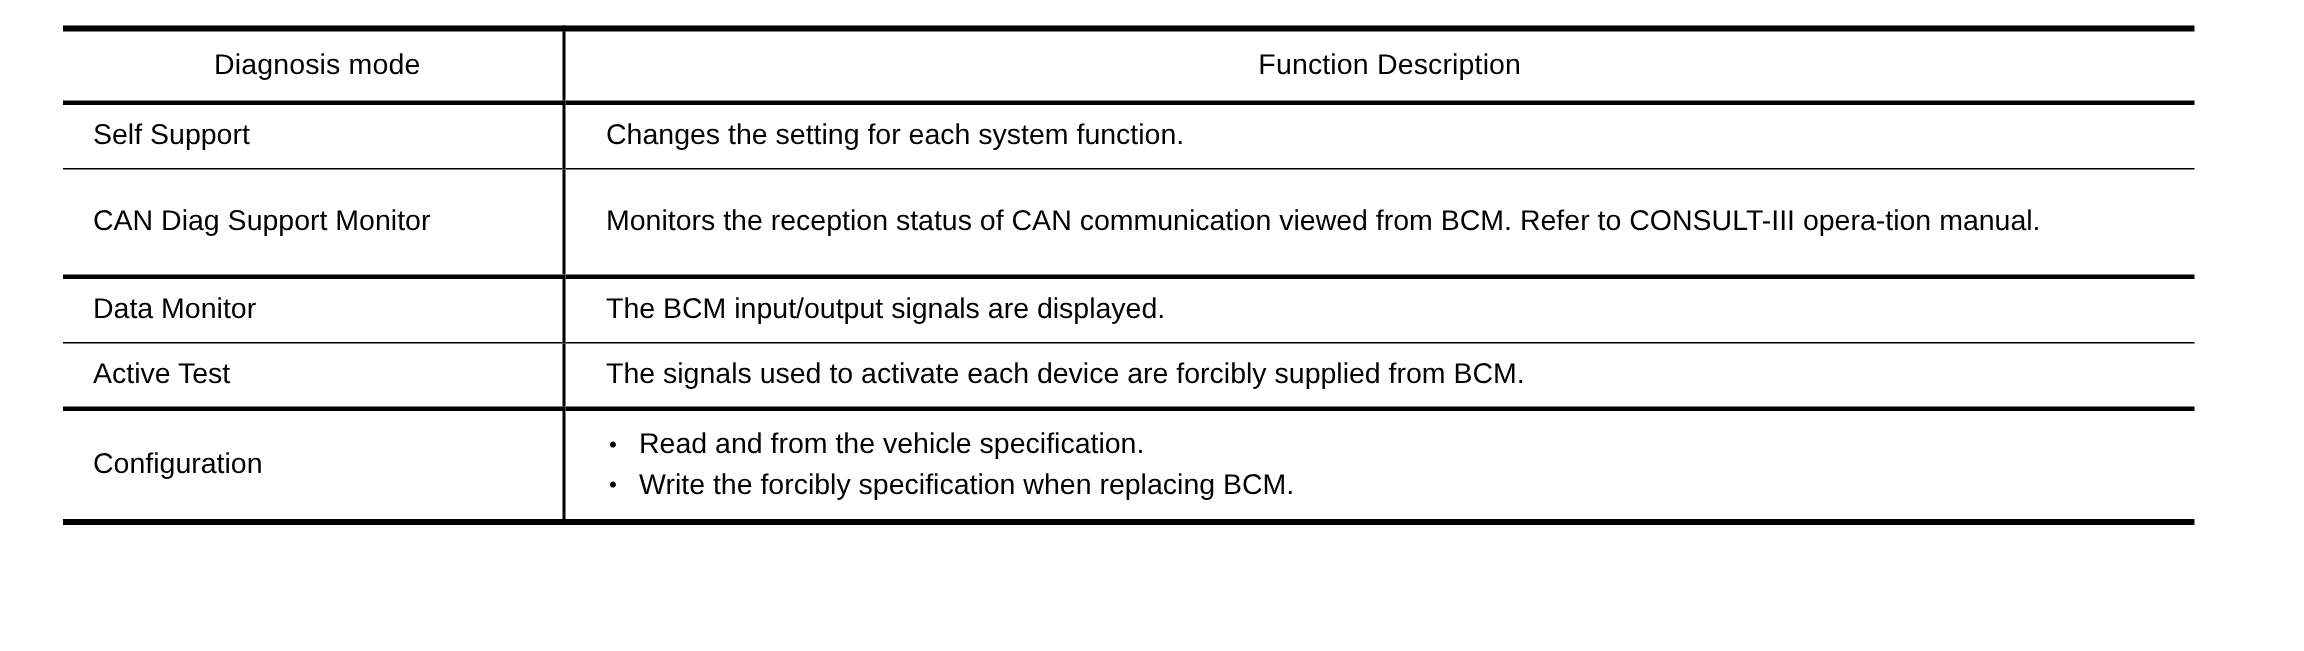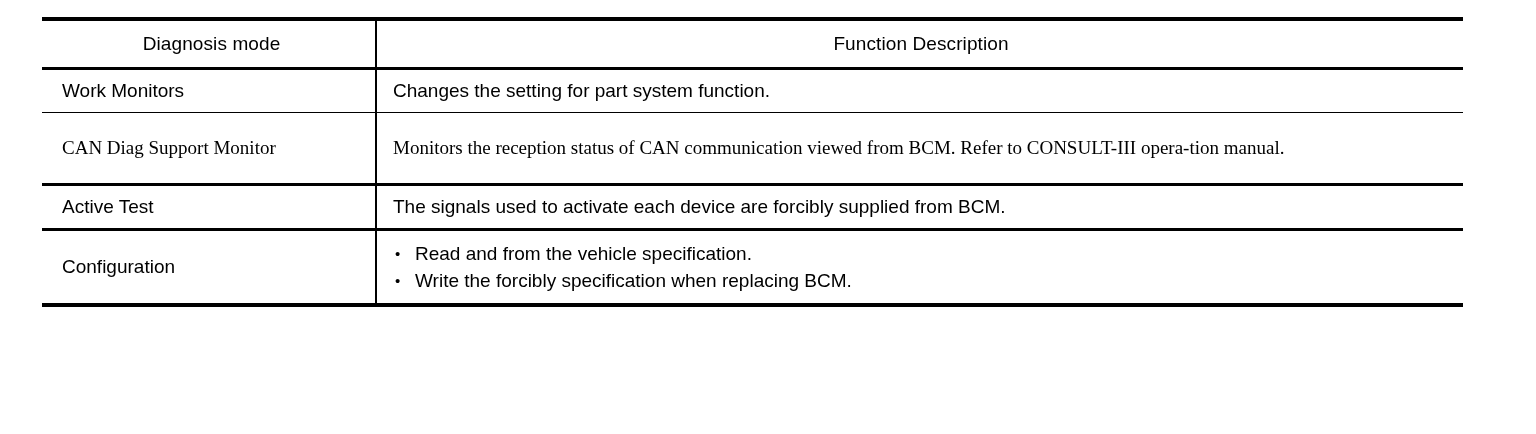--- a/index.html
+++ b/index.html
@@ -59,21 +59,21 @@
   
   .cell-mode {
     border-right: 2px solid #000;
   }
 
   
   .cell-mode .cell-inner {
     padding: 0 14px 0 20px;
   }
   .cell-desc .cell-inner {
-    padding: 0 14px 0 16px;
+    padding: 0 14px 0 27px;
   }
 
   
   tr.header-row > th {
     height: 46px;
     border-bottom: 3px solid #000;
     font-weight: normal;
   }
   tr.header-row .cell-inner {
     text-align: center;
@@ -88,21 +88,21 @@
     line-height: 24px;
   }
 
   
   tr.sep-thin  > td { border-bottom: 1px solid #000; }
   tr.sep-thick > td { border-bottom: 3px solid #000; }
   tr.sep-none  > td { border-bottom: 0; }
 
   
   tr.h-1line  > td { height: 42px; }
-  tr.h-2line  > td { height: 70px; font-family: Liberation Serif, serif; }
+  tr.h-2line  > td { height: 70px; }
   tr.h-bullet > td { height: 72px; }
 
   .mode-text {
     font-size: 19px;
     line-height: 23px;
     white-space: nowrap;
   }
 
   .desc-text {
     font-size: 19px;
@@ -157,44 +157,56 @@
             </div>
           </th>
         </tr>
       </thead>
 
       <tbody>
 
         <tr class="body-row h-1line sep-thin">
           <td class="cell-mode">
             <div class="cell-inner">
-              <span class="mode-text">Work Monitors</span>
-            </div>
-          </td>
-          <td class="cell-desc">
-            <div class="cell-inner">
-              <span class="desc-text">Changes the setting for part system function.</span>
+              <span class="mode-text">Self Support</span>
+            </div>
+          </td>
+          <td class="cell-desc">
+            <div class="cell-inner">
+              <span class="desc-text">Changes the setting for each system function.</span>
             </div>
           </td>
         </tr>
 
 
         <tr class="body-row h-2line sep-thick">
           <td class="cell-mode">
             <div class="cell-inner">
               <span class="mode-text">CAN Diag Support Monitor</span>
             </div>
           </td>
           <td class="cell-desc">
             <div class="cell-inner">
               <span class="desc-text">Monitors the reception status of CAN communication viewed from BCM. Refer to CONSULT-III opera-tion manual.</span>
             </div>
           </td>
         </tr>
 
+        <tr class="body-row h-1line sep-thin">
+          <td class="cell-mode">
+            <div class="cell-inner">
+              <span class="mode-text">Data Monitor</span>
+            </div>
+          </td>
+          <td class="cell-desc">
+            <div class="cell-inner">
+              <span class="desc-text">The BCM input/output signals are displayed.</span>
+            </div>
+          </td>
+        </tr>
 
         <tr class="body-row h-1line sep-thick">
           <td class="cell-mode">
             <div class="cell-inner">
               <span class="mode-text">Active Test</span>
             </div>
           </td>
           <td class="cell-desc">
             <div class="cell-inner">
               <span class="desc-text">The signals used to activate each device are forcibly supplied from BCM.</span>

